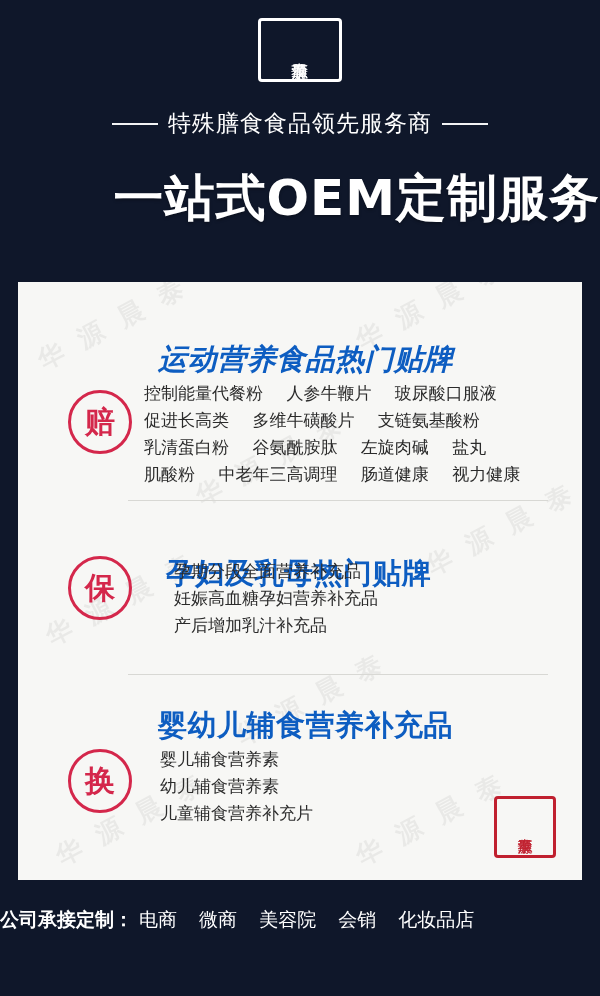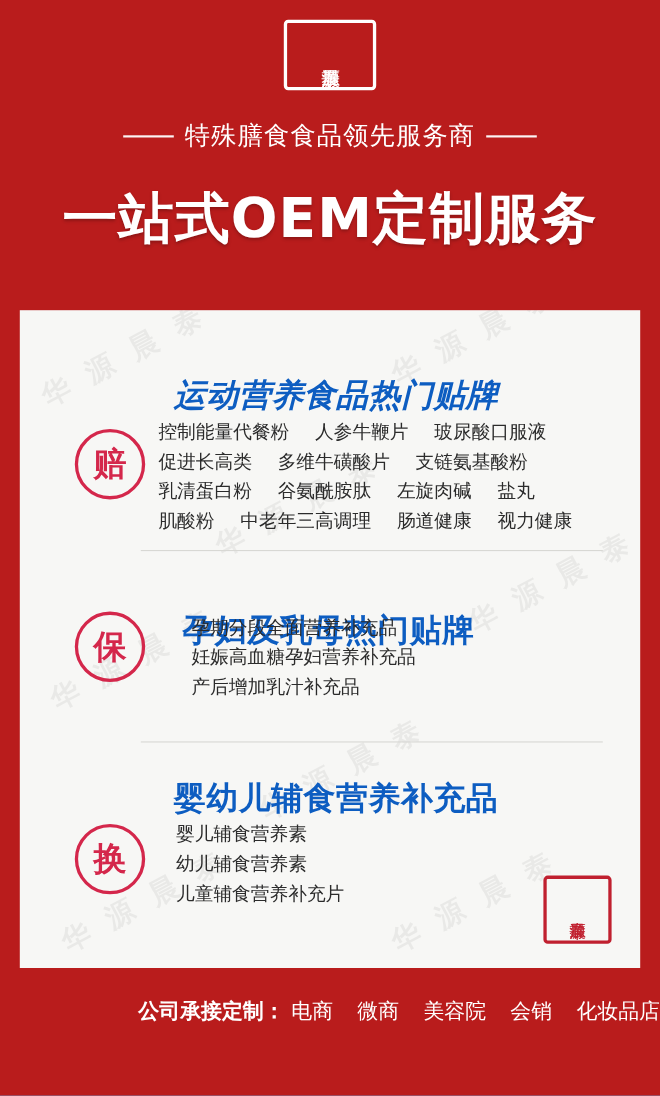--- a/index.html
+++ b/index.html
@@ -10,21 +10,21 @@
     width: 600px;
     height: 996px;
     overflow: hidden;
     font-family: "Liberation Sans", sans-serif;
     background: #1565c0;
   }
   .poster {
     position: relative;
     width: 600px;
     height: 996px;
-    background: #b91c1c;
+    background: #0f172a;
     box-sizing: border-box;
     overflow: hidden;
   }
 
   
   .header {
     position: relative;
     padding-top: 18px;
     text-align: center;
   }
@@ -77,20 +77,21 @@
     font-family: "DejaVu Sans", sans-serif;
   }
   .main-title {
     margin-top: 26px;
     color: #ffffff;
     font-size: 50px;
     font-weight: bold;
     letter-spacing: 1px;
     font-family: "DejaVu Sans", sans-serif;
     text-shadow: 0 2px 3px rgba(0,0,0,.25);
+    text-align: right;
   }
 
   
   .card {
     position: absolute;
     left: 18px;
     top: 282px;
     width: 564px;
     height: 598px;
     background: #f7f7f5;
@@ -187,21 +188,21 @@
   }
 
   
   .footer {
     position: absolute;
     left: 0;
     top: 880px;
     width: 600px;
     height: 98px;
     color: #ffffff;
-    text-align: right;
+    text-align: left;
     padding-top: 22px;
     box-sizing: border-box;
   }
   .footer .f-line {
     font-size: 19px;
     line-height: 34px;
     font-family: "DejaVu Sans", sans-serif;
     white-space: nowrap;
   }
   .footer .f-label {

